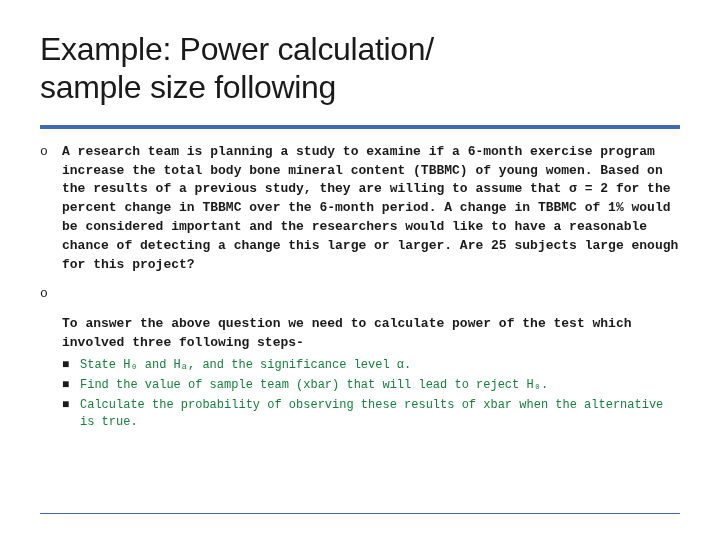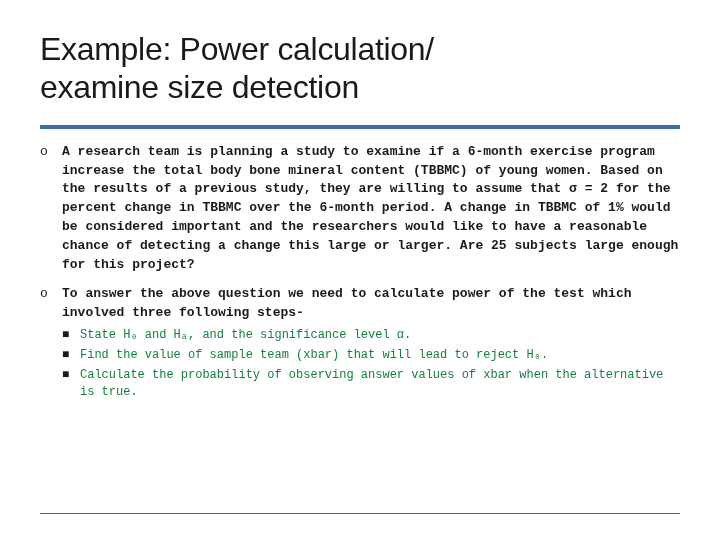--- a/index.html
+++ b/index.html
@@ -114,49 +114,49 @@
     }
   </style>
 </head>
 <body>
 
 <div class="slide">
 
   <div class="title-section">
     <h1 class="title">
       <span>Example: Power calculation/</span><br>
-      <span>examine size detection</span>
+      <span>sample size following</span>
     </h1>
   </div>
 
   <div class="divider-bar"></div>
 
   <div class="content-section">
 
     <div class="bullet-item">
       <span class="bullet-marker">o</span>
       <span class="bullet-text">A research team is planning a study to examine if a 6-month exercise program increase the total body bone mineral content (TBBMC) of young women. Based on the results of a previous study, they are willing to assume that σ = 2 for the percent change in TBBMC over the 6-month period. A change in TBBMC of 1% would be considered important and the researchers would like to have a reasonable chance of detecting a change this large or larger. Are 25 subjects large enough for this project?</span>
     </div>
 
     <div class="bullet-item">
       <span class="bullet-marker">o</span>
-      <div style="flex:1; display:flex; flex-direction:column;">
+      <div style="flex:1; display:flex; flex-direction:column;margin-top:30px;">
         <span class="bullet-text">To answer the above question we need to calculate power of the test which involved three following steps-</span>
         <div class="sub-bullets">
           <div class="sub-bullet-item">
             <span class="sub-bullet-marker">■</span>
             <span class="sub-bullet-text">State H₀ and Hₐ, and the significance level α.</span>
           </div>
           <div class="sub-bullet-item">
             <span class="sub-bullet-marker">■</span>
             <span class="sub-bullet-text">Find the value of sample team (xbar) that will lead to reject H₀.</span>
           </div>
           <div class="sub-bullet-item">
             <span class="sub-bullet-marker">■</span>
-            <span class="sub-bullet-text">Calculate the probability of observing answer values of xbar when the alternative is true.</span>
+            <span class="sub-bullet-text">Calculate the probability of observing these results of xbar when the alternative is true.</span>
           </div>
         </div>
       </div>
     </div>
 
   </div>
 
   <div class="bottom-divider"></div>
 
 </div>

